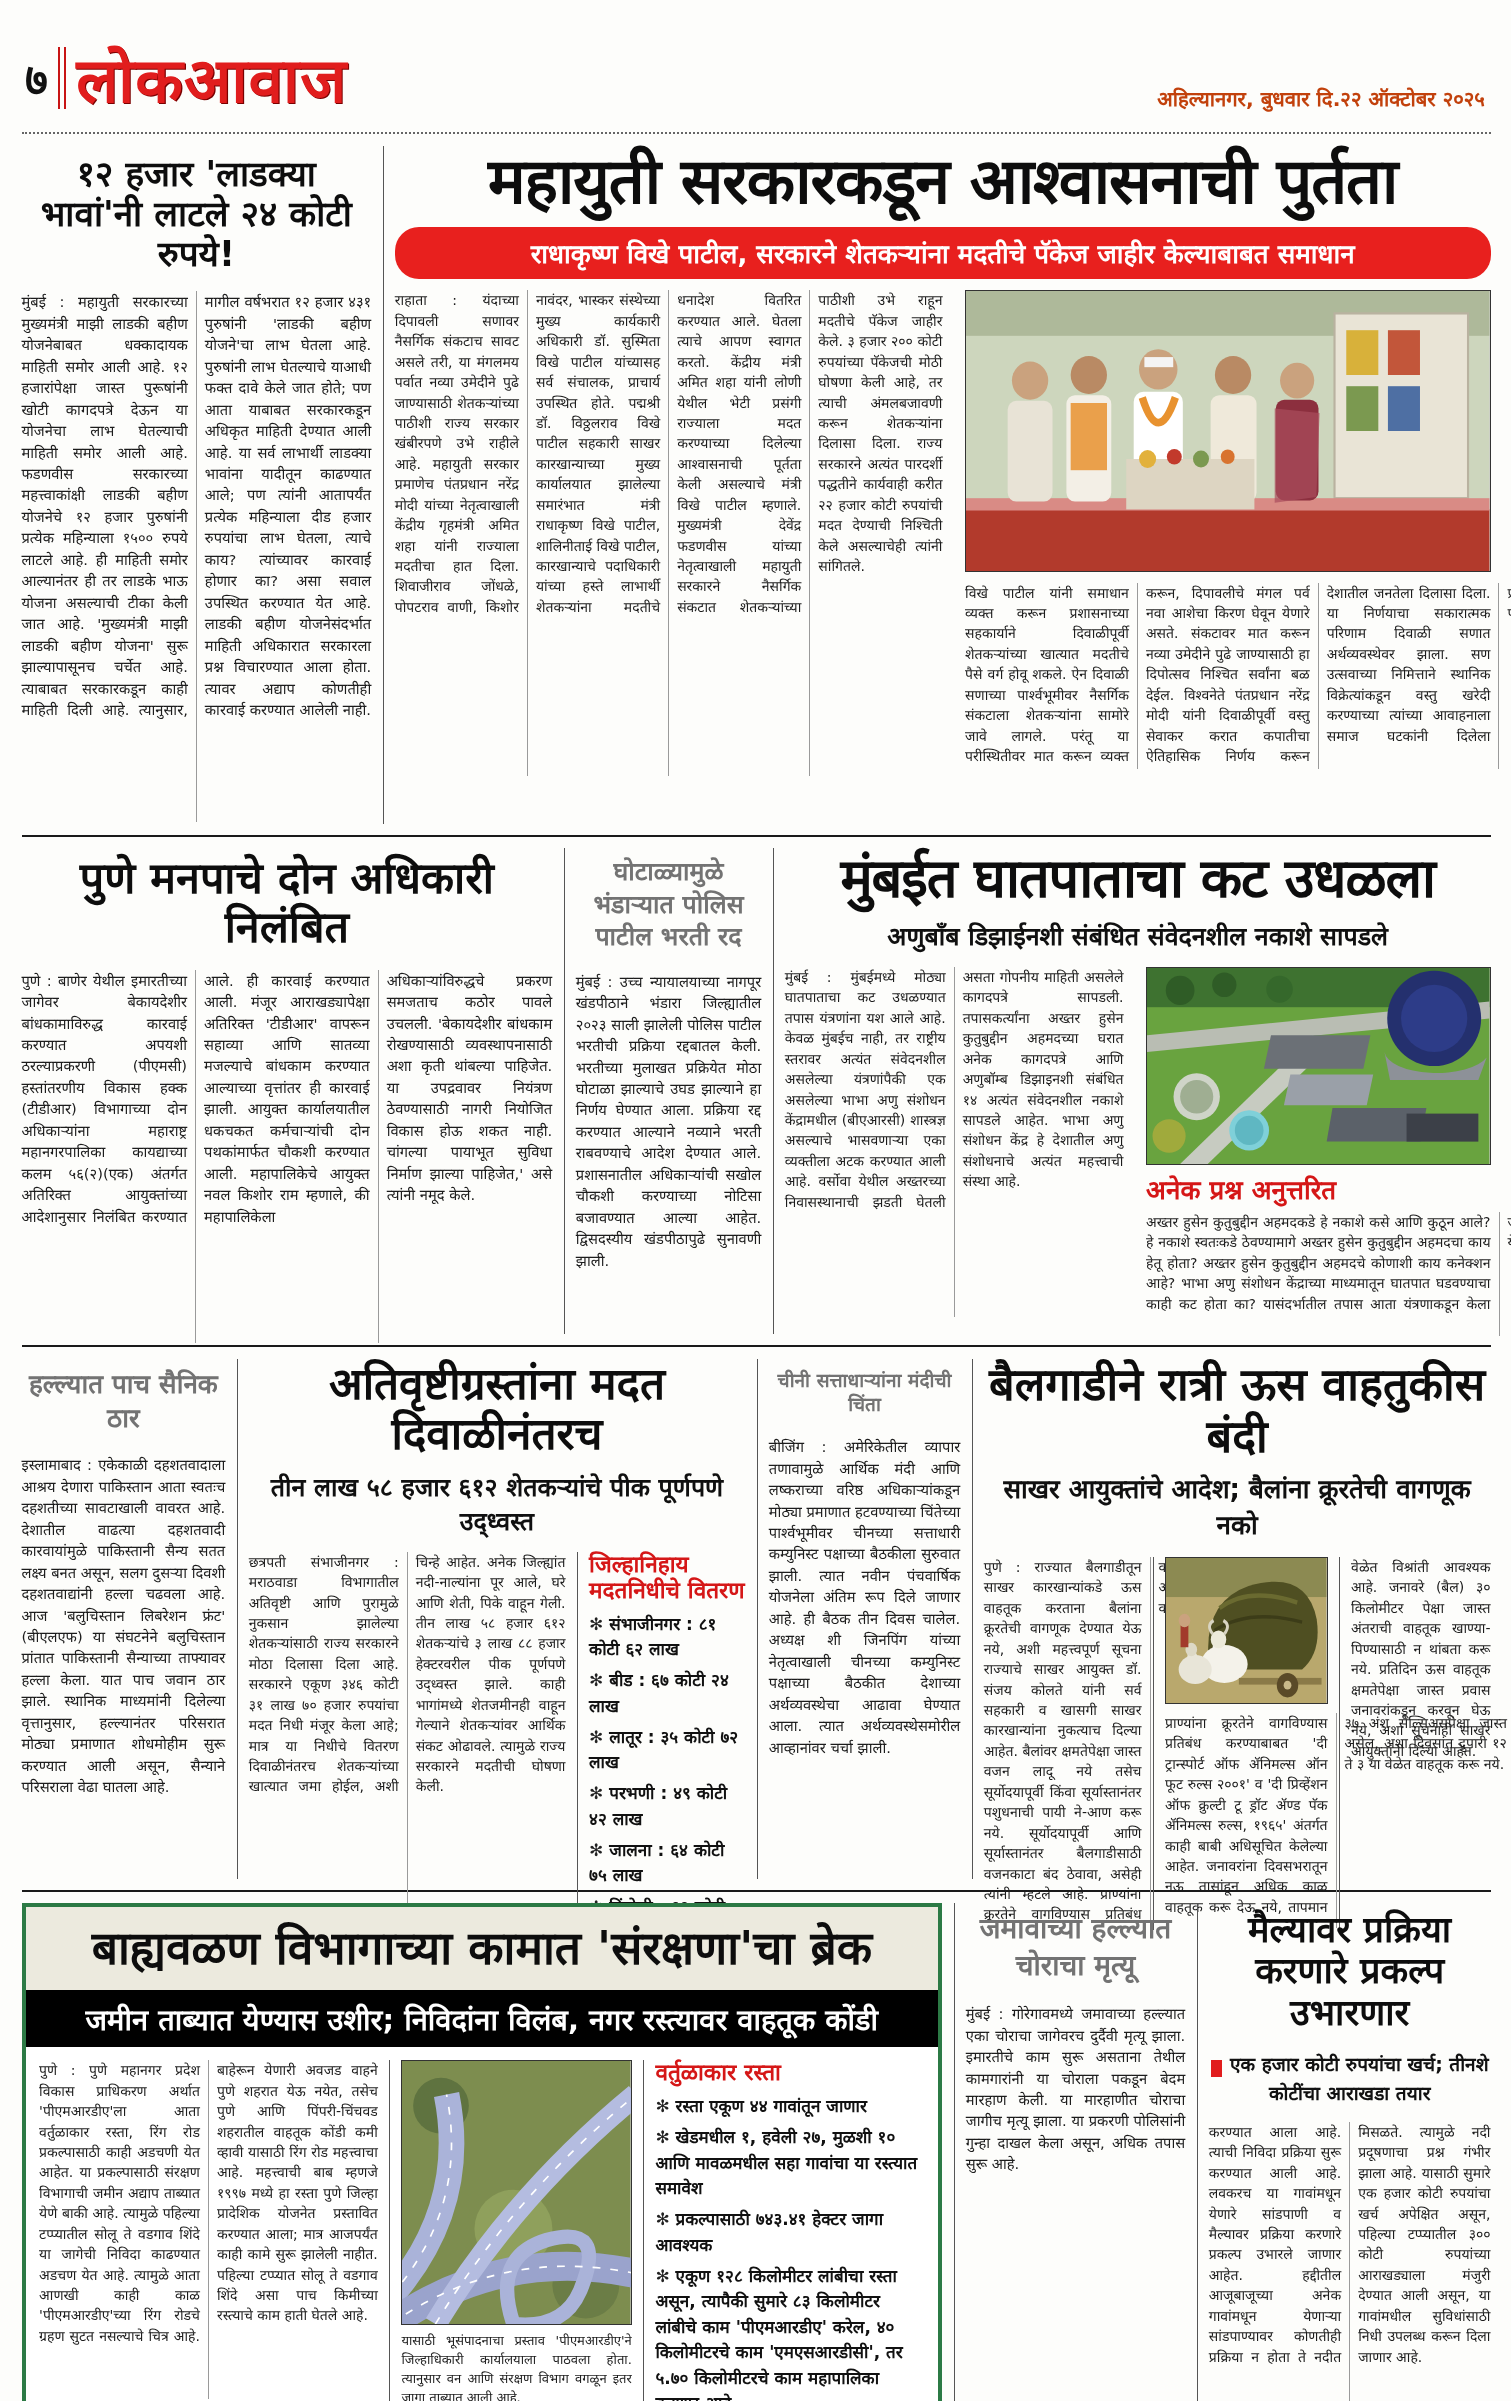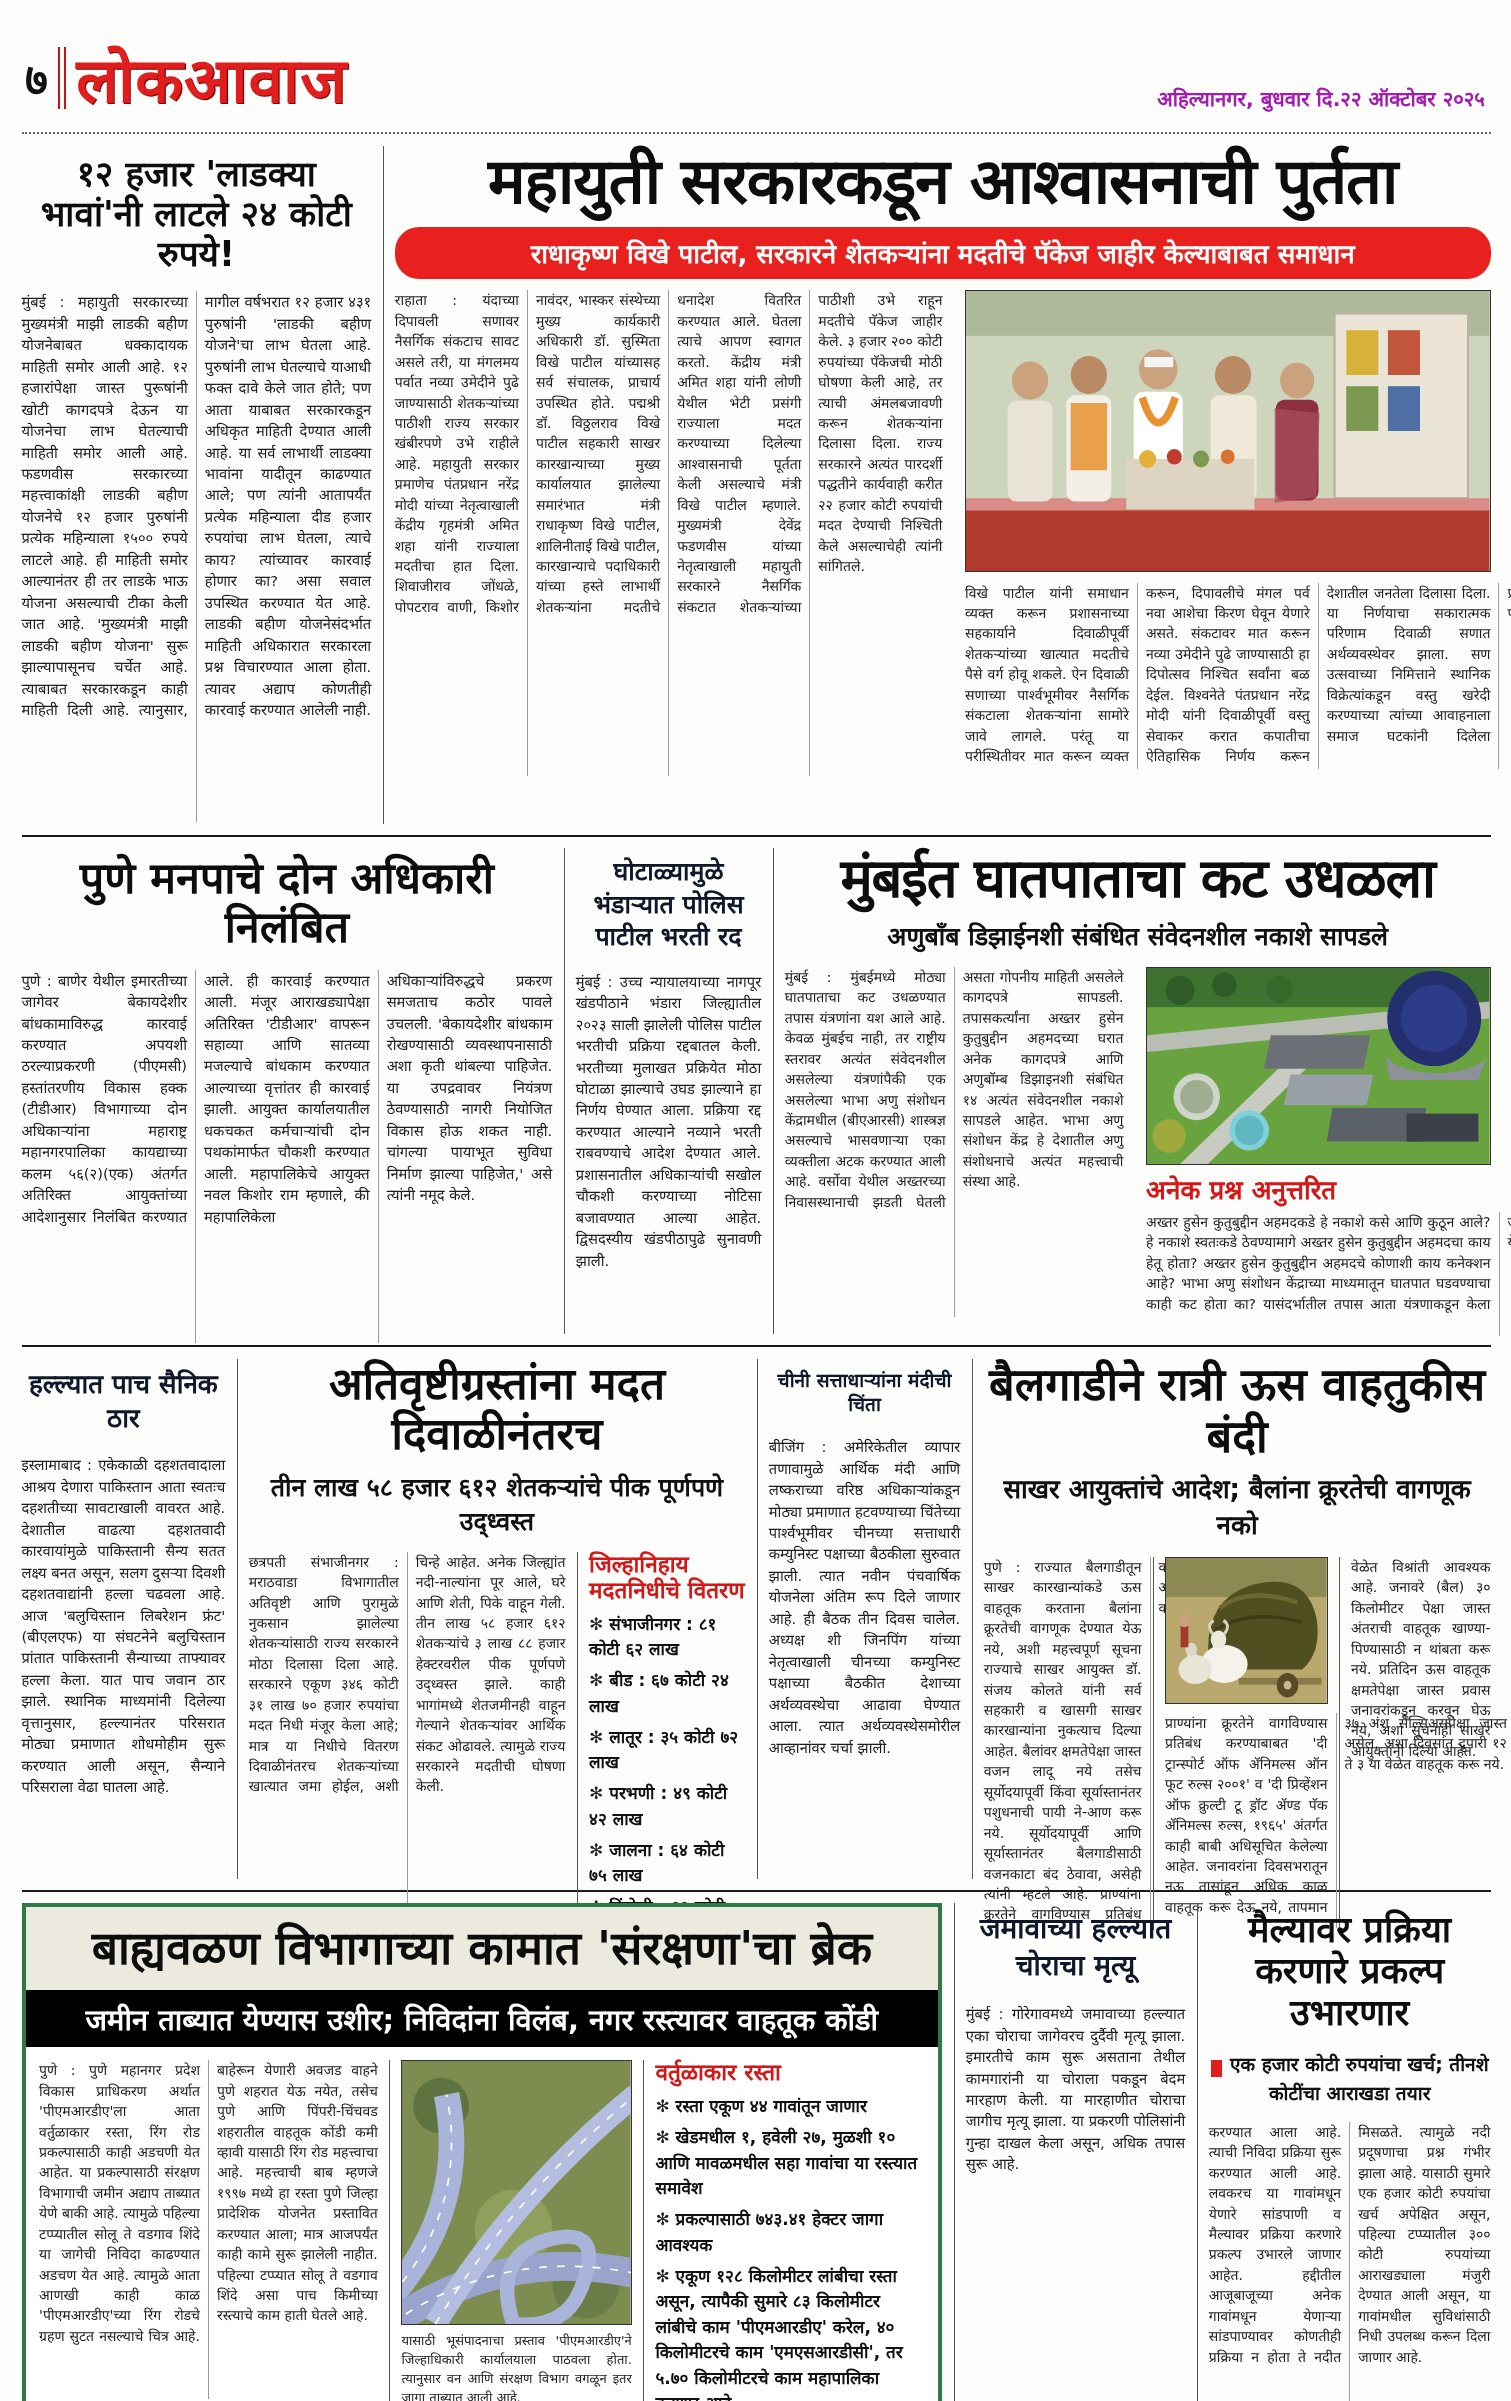--- a/index.html
+++ b/index.html
@@ -8,36 +8,36 @@
   .page {
     position:relative; width:1512px; height:2401px; margin:0 auto;
     background:#fdfdfb; padding:17px 21.5px 11.3px 21.5px; overflow:hidden;
   }
   
   .masthead { display:flex; align-items:flex-end; justify-content:space-between; height:113px; padding:5.6px 5.6px 10.2px 3.4px; }
   .mast-left { display:flex; align-items:center; gap:10.2px; }
   .pageno { font-size:44px; font-weight:700; color:#111; }
   .mast-bars { width:8px; height:62px; border-left:2.8px solid #c81414; border-right:2.8px solid #c81414; }
   .logo { font-size:62px; font-weight:800; color:#e11d1d; letter-spacing:1.1px; text-shadow:1.1px 1.1px 0 #7a0000; }
-  .dateline { font-size:20.3px; font-weight:700; color:#a21caf; padding-bottom:8px; }
+  .dateline { font-size:20.3px; font-weight:700; color:#c2410c; padding-bottom:8px; }
   .rule-dotted { border-top:2.8px dotted #666; margin:2.3px 0 11.3px 0; }
   .rule-black { border-top:2.3px solid #1a1a1a; margin:11.3px 0; }
   
   .row { display:flex; align-items:stretch; }
   .row > .blk + .blk { border-left:1.1px solid #555; }
   .blk { padding:0 11.3px; min-width:0; }
   .blk:first-child { padding-left:0; }
   .blk:last-child { padding-right:0; }
   .body {
     font-size:14.7px; line-height:1.46; text-align:justify; color:#1c1c1c;
     column-gap:17px; column-rule:0.6px solid #9a9a9a; word-break:break-word;
   }
   .c1{columns:1;} .c2{columns:2;} .c3{columns:3;} .c4{columns:4;}
   .hl { font-weight:800; color:#0d0d0d; text-align:center; line-height:1.15; }
-  .hl-sm { font-weight:800; color:#0f172a; text-align:center; line-height:1.3; }
+  .hl-sm { font-weight:800; color:#737373; text-align:center; line-height:1.3; }
   .redband { background:#e8201e; color:#fff; font-weight:800; text-align:center;
              font-size:26px; padding:8px 5.6px; margin:9px 0 11.3px 0;border-radius:24px; }
   .subline { font-weight:800; text-align:center; color:#101010; }
   .photo-frame { border:1.1px solid #333; background:#ccc; display:block; }
   .fact-title { color:#d51717; font-weight:800; font-size:22.6px; line-height:1.15; margin-bottom:8px; }
   .fact-item { font-size:17px; font-weight:700; line-height:1.5; margin-bottom:5.6px; }
   .fact-item::before { content:"✻ "; color:#222; }
   .fact-rule { border-top:1.7px solid #222; margin:10.2px 0; }
   
   .greenbox { border:4.5px solid #2c7a45; background:#fff; }

